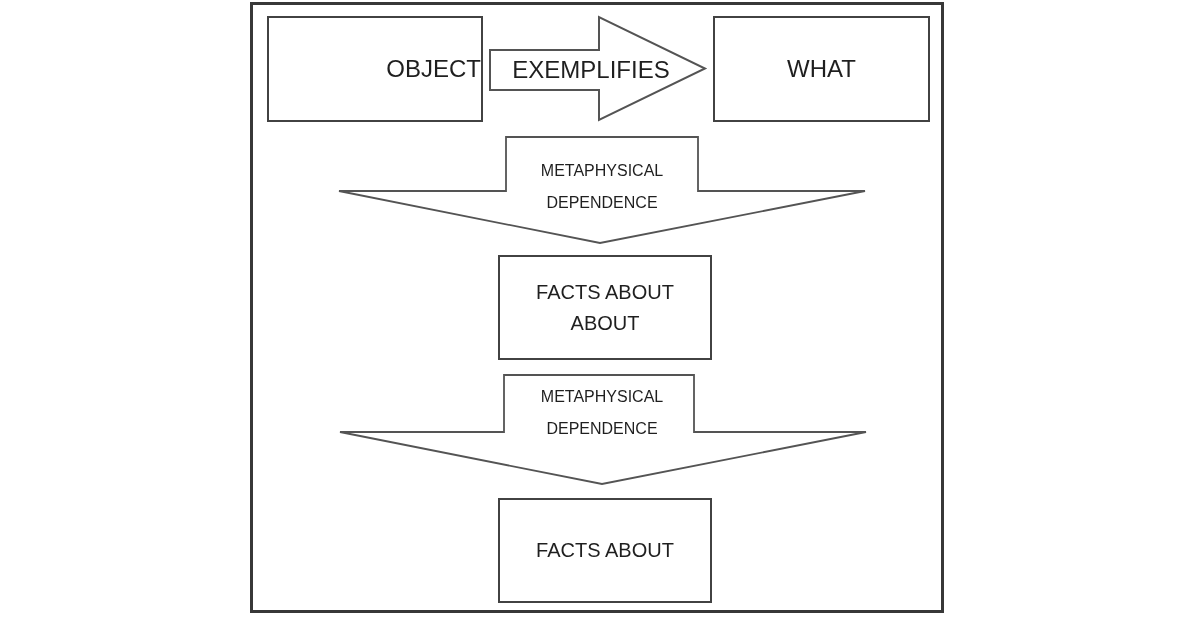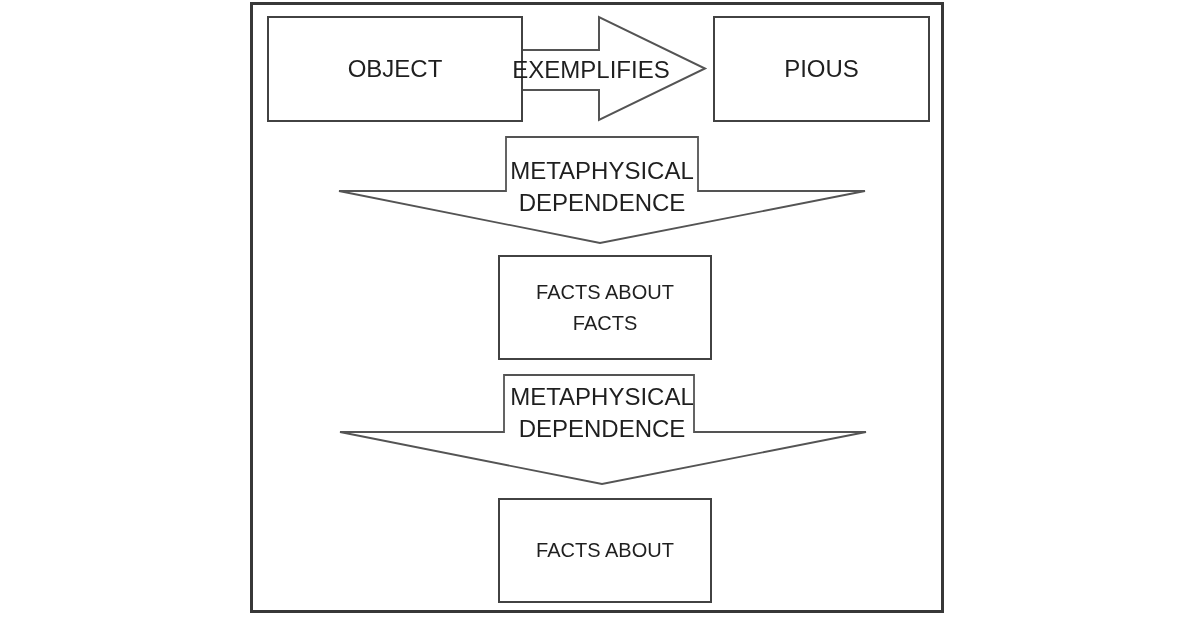--- a/index.html
+++ b/index.html
@@ -30,21 +30,21 @@
   .node-box {
     position: absolute;
     border: 2px solid var(--box-border);
     background: var(--bg);
     display: flex;
     flex-direction: column;
     align-items: center;
     justify-content: center;
     text-align: center;
   }
-  .object-box { left: 267px; top: 16px; width: 256px; height: 106px; }
+  .object-box { left: 267px; top: 16px; width: 216px; height: 106px; align-items: flex-end; }
   .pious-box  { left: 713px; top: 16px; width: 217px; height: 106px; }
   .facts-box-1 { left: 498px; top: 255px; width: 214px; height: 105px; }
   .facts-box-2 { left: 498px; top: 498px; width: 214px; height: 105px; }
   .node-label { font-size: 24px; line-height: 26px; white-space: nowrap; }
   .facts-line { font-size: 20px; line-height: 31px; white-space: nowrap; }
   .svg-layer {
     position: absolute;
     left: 0; top: 0;
     width: 1200px; height: 620px;
     pointer-events: none;
@@ -59,21 +59,21 @@
   .exemplifies-label {
     position: absolute;
     left: 481px; top: 57px;
     width: 220px; height: 26px;
     font-size: 24px; line-height: 26px;
     text-align: center; white-space: nowrap;
   }
   .dependence-label {
     position: absolute;
     width: 300px;
-    font-size: 24px; line-height: 32px;
+    font-size: 16px; line-height: 32px;
     text-align: center;
   }
   .dependence-label-1 { left: 452px; top: 155px; }
   .dependence-label-2 { left: 452px; top: 381px; }
   .dep-line { display: block; white-space: nowrap; }
 </style>
 </head>
 <body>
 
 <div class="stage">
@@ -88,31 +88,31 @@
     <polygon class="arrow-shape down-arrow-shape" points="504,375 694,375 694,432 866,432 602,484 340,432 504,432"></polygon>
   </svg>
 
   <div class="node-box object-box">
     <span class="node-label">OBJECT</span>
   </div>
 
   <div class="exemplifies-label">EXEMPLIFIES</div>
 
   <div class="node-box pious-box">
-    <span class="node-label">PIOUS</span>
+    <span class="node-label">WHAT</span>
   </div>
 
   <div class="dependence-label dependence-label-1">
     <span class="dep-line">METAPHYSICAL</span>
     <span class="dep-line">DEPENDENCE</span>
   </div>
 
   <div class="node-box facts-box-1">
     <span class="facts-line">FACTS ABOUT</span>
-    <span class="facts-line">FACTS</span>
+    <span class="facts-line">ABOUT</span>
   </div>
 
   <div class="dependence-label dependence-label-2">
     <span class="dep-line">METAPHYSICAL</span>
     <span class="dep-line">DEPENDENCE</span>
   </div>
 
   <div class="node-box facts-box-2">
     <span class="facts-line">FACTS ABOUT</span>
   </div>

